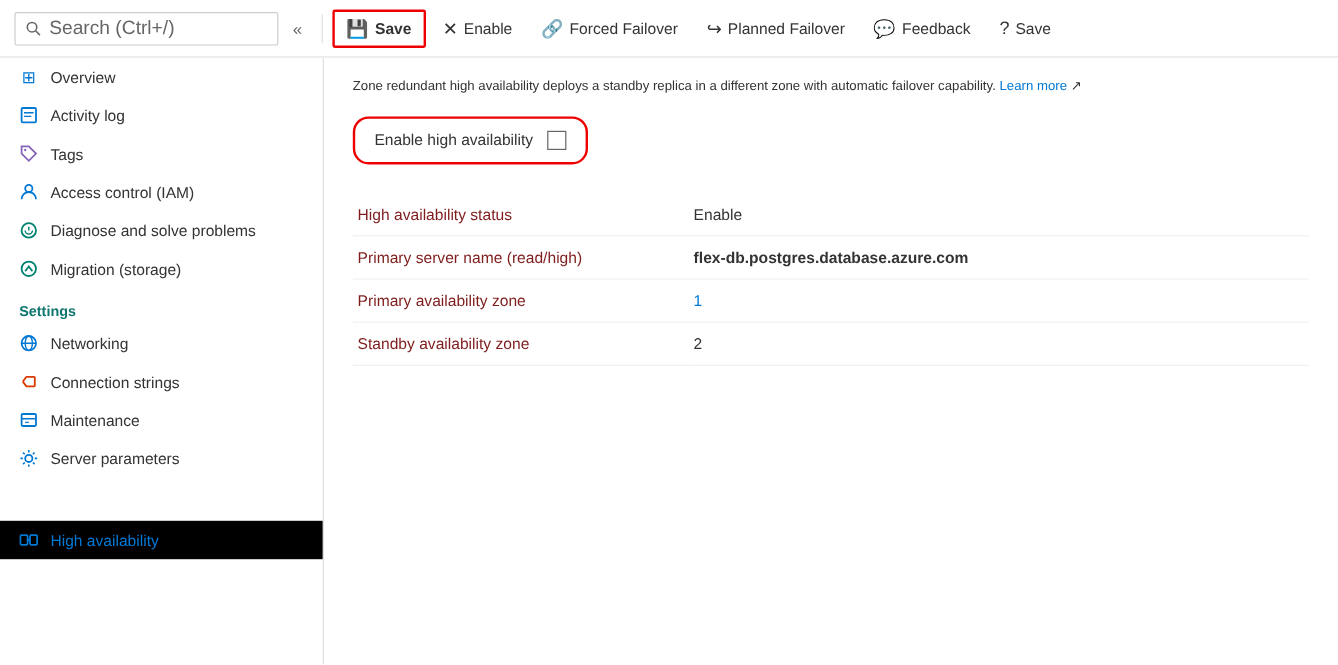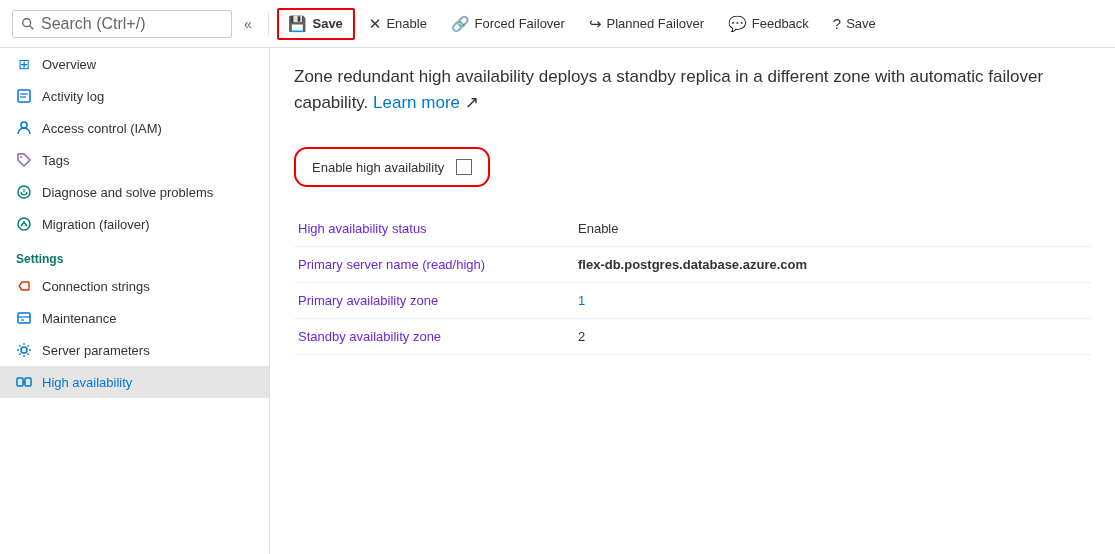--- a/index.html
+++ b/index.html
@@ -77,21 +77,21 @@
     }
     .sidebar-item {
       display: flex;
       align-items: center;
       padding: 8px 16px;
       cursor: pointer;
       gap: 10px;
       font-size: 13px;
       color: #333;
     }
-    .sidebar-item.active { background: #e5e5e5; color: #0078d4; }
+    .sidebar-item.active { background: #000000; color: #0078d4; margin-top: 36px; }
     .sidebar-item .item-icon {
       width: 16px;
       height: 16px;
       flex-shrink: 0;
       display: flex;
       align-items: center;
       justify-content: center;
       font-size: 14px;
     }
     .sidebar-section-label {
@@ -103,23 +103,23 @@
     }
 
     
     .content {
       flex: 1;
       padding: 16px 24px;
       overflow-y: auto;
       background: #fff;
     }
     .description-text {
-      font-size: 17px;
-      color: #333;
-      margin-bottom: 32px;
+      font-size: 11px;
+      color: #333;
+      margin-bottom: 16px;
       line-height: 1.5;
     }
     .learn-more {
       color: #0078d4;
       text-decoration: none;
     }
 
     
     .enable-ha-box {
       border: 2px solid #e00;
@@ -146,21 +146,21 @@
       width: 100%;
       border-collapse: collapse;
     }
     .info-table tr td {
       padding: 10px 4px;
       vertical-align: top;
       font-size: 13px;
       border-bottom: 1px solid #f0f0f0;
     }
     .info-table tr td:first-child {
-      color: #6d28d9;
+      color: #7f1d1d;
       width: 280px;
       font-weight: 400;
     }
     .info-table tr td:last-child {
       color: #333;
     }
 
     
     .icon-blue { color: #0078d4; }
     .icon-green { color: #107c10; }
@@ -225,59 +225,69 @@
       <span class="item-icon icon-blue">
         <svg width="16" height="16" viewBox="0 0 16 16" fill="none">
           <rect x="2" y="2" width="12" height="12" rx="1" stroke="#0078d4" stroke-width="1.5"></rect>
           <line x1="4" y1="6" x2="12" y2="6" stroke="#0078d4" stroke-width="1.2"></line>
           <line x1="4" y1="9" x2="10" y2="9" stroke="#0078d4" stroke-width="1.2"></line>
         </svg>
       </span>
       <span>Activity log</span>
     </div>
     <div class="sidebar-item">
+      <span class="item-icon icon-purple">
+        <svg width="16" height="16" viewBox="0 0 16 16" fill="none">
+          <path d="M2 2h6l6 6-6 6-6-6V2z" stroke="#8764b8" stroke-width="1.5"></path>
+          <circle cx="5" cy="5" r="1" fill="#8764b8"></circle>
+        </svg>
+      </span>
+      <span>Tags</span>
+    </div>
+    <div class="sidebar-item">
       <span class="item-icon icon-blue">
         <svg width="16" height="16" viewBox="0 0 16 16" fill="none">
           <circle cx="8" cy="5" r="3" stroke="#0078d4" stroke-width="1.5"></circle>
           <path d="M2 14c0-3.3 2.7-6 6-6s6 2.7 6 6" stroke="#0078d4" stroke-width="1.5"></path>
         </svg>
       </span>
       <span>Access control (IAM)</span>
-    </div>
-    <div class="sidebar-item">
-      <span class="item-icon icon-purple">
-        <svg width="16" height="16" viewBox="0 0 16 16" fill="none">
-          <path d="M2 2h6l6 6-6 6-6-6V2z" stroke="#8764b8" stroke-width="1.5"></path>
-          <circle cx="5" cy="5" r="1" fill="#8764b8"></circle>
-        </svg>
-      </span>
-      <span>Tags</span>
     </div>
     <div class="sidebar-item">
       <span class="item-icon icon-teal">
         <svg width="16" height="16" viewBox="0 0 16 16" fill="none">
           <circle cx="8" cy="8" r="6" stroke="#008272" stroke-width="1.5"></circle>
           <path d="M5 8a3 3 0 006 0" stroke="#008272" stroke-width="1.2"></path>
           <line x1="8" y1="5" x2="8" y2="8" stroke="#008272" stroke-width="1.2"></line>
         </svg>
       </span>
       <span>Diagnose and solve problems</span>
     </div>
     <div class="sidebar-item">
       <span class="item-icon icon-teal">
         <svg width="16" height="16" viewBox="0 0 16 16" fill="none">
           <circle cx="8" cy="8" r="6" stroke="#008272" stroke-width="1.5"></circle>
           <polyline points="5,10 8,6 11,10" stroke="#008272" stroke-width="1.5" fill="none"></polyline>
         </svg>
       </span>
-      <span>Migration (failover)</span>
+      <span>Migration (storage)</span>
     </div>
 
     <div class="sidebar-section-label">Settings</div>
 
+    <div class="sidebar-item">
+      <span class="item-icon icon-blue">
+        <svg width="16" height="16" viewBox="0 0 16 16" fill="none">
+          <circle cx="8" cy="8" r="6" stroke="#0078d4" stroke-width="1.5"></circle>
+          <ellipse cx="8" cy="8" rx="3" ry="6" stroke="#0078d4" stroke-width="1.2"></ellipse>
+          <line x1="2" y1="8" x2="14" y2="8" stroke="#0078d4" stroke-width="1.2"></line>
+        </svg>
+      </span>
+      <span>Networking</span>
+    </div>
     <div class="sidebar-item">
       <span class="item-icon icon-orange">
         <svg width="16" height="16" viewBox="0 0 16 16" fill="none">
           <path d="M3 8 L6 4 L13 4" stroke="#d83b01" stroke-width="1.5" fill="none"></path>
           <path d="M3 8 L6 12 L13 12" stroke="#d83b01" stroke-width="1.5" fill="none"></path>
           <line x1="13" y1="4" x2="13" y2="12" stroke="#d83b01" stroke-width="1.5"></line>
         </svg>
       </span>
       <span>Connection strings</span>
     </div>

